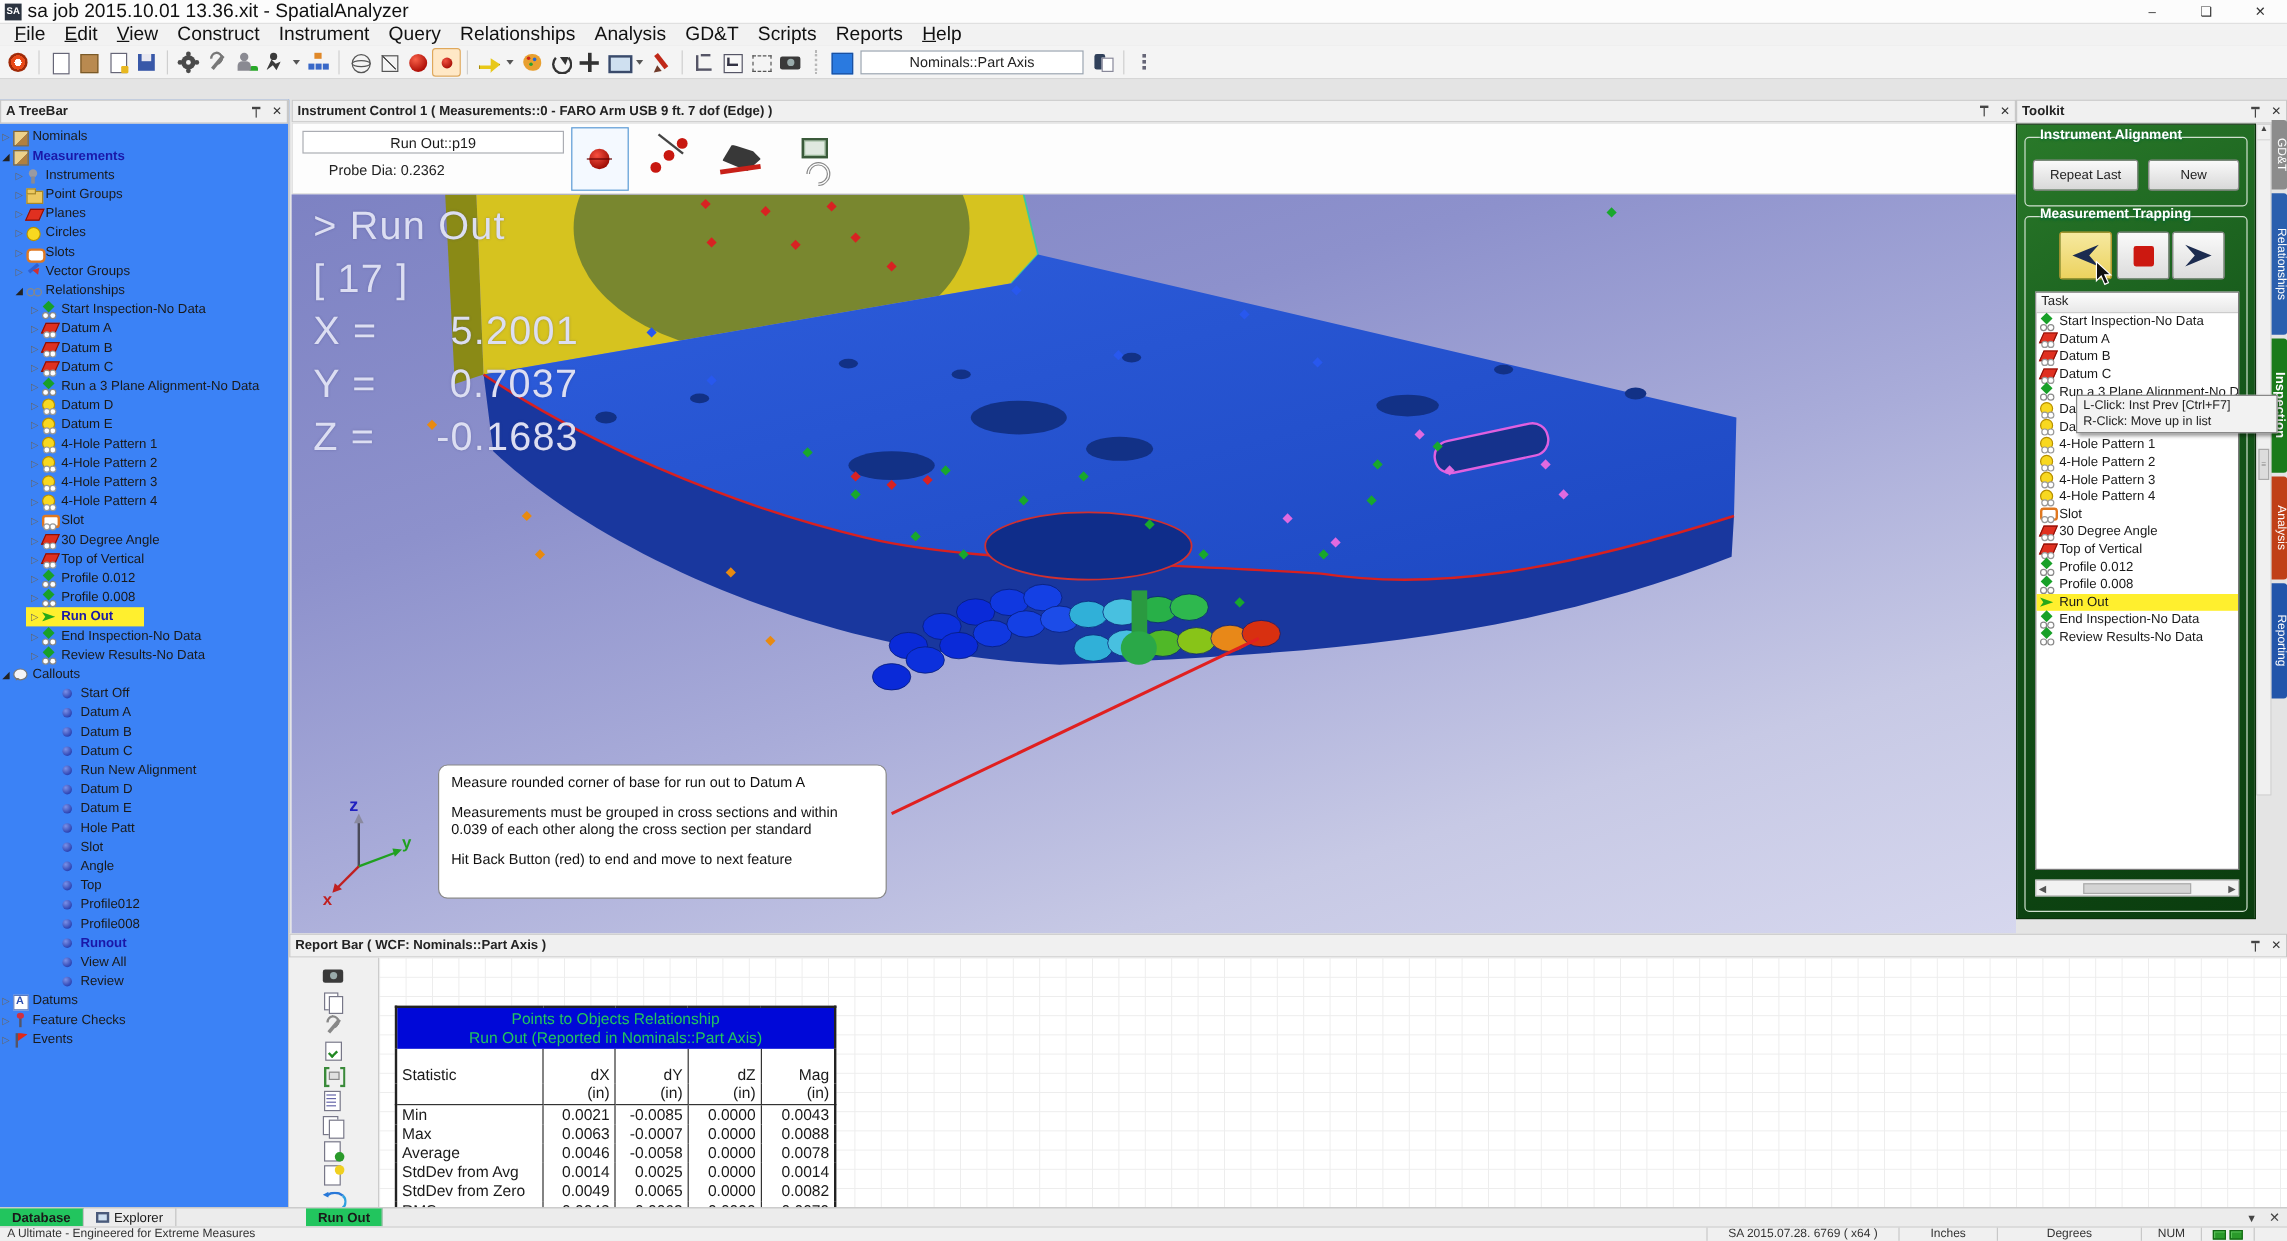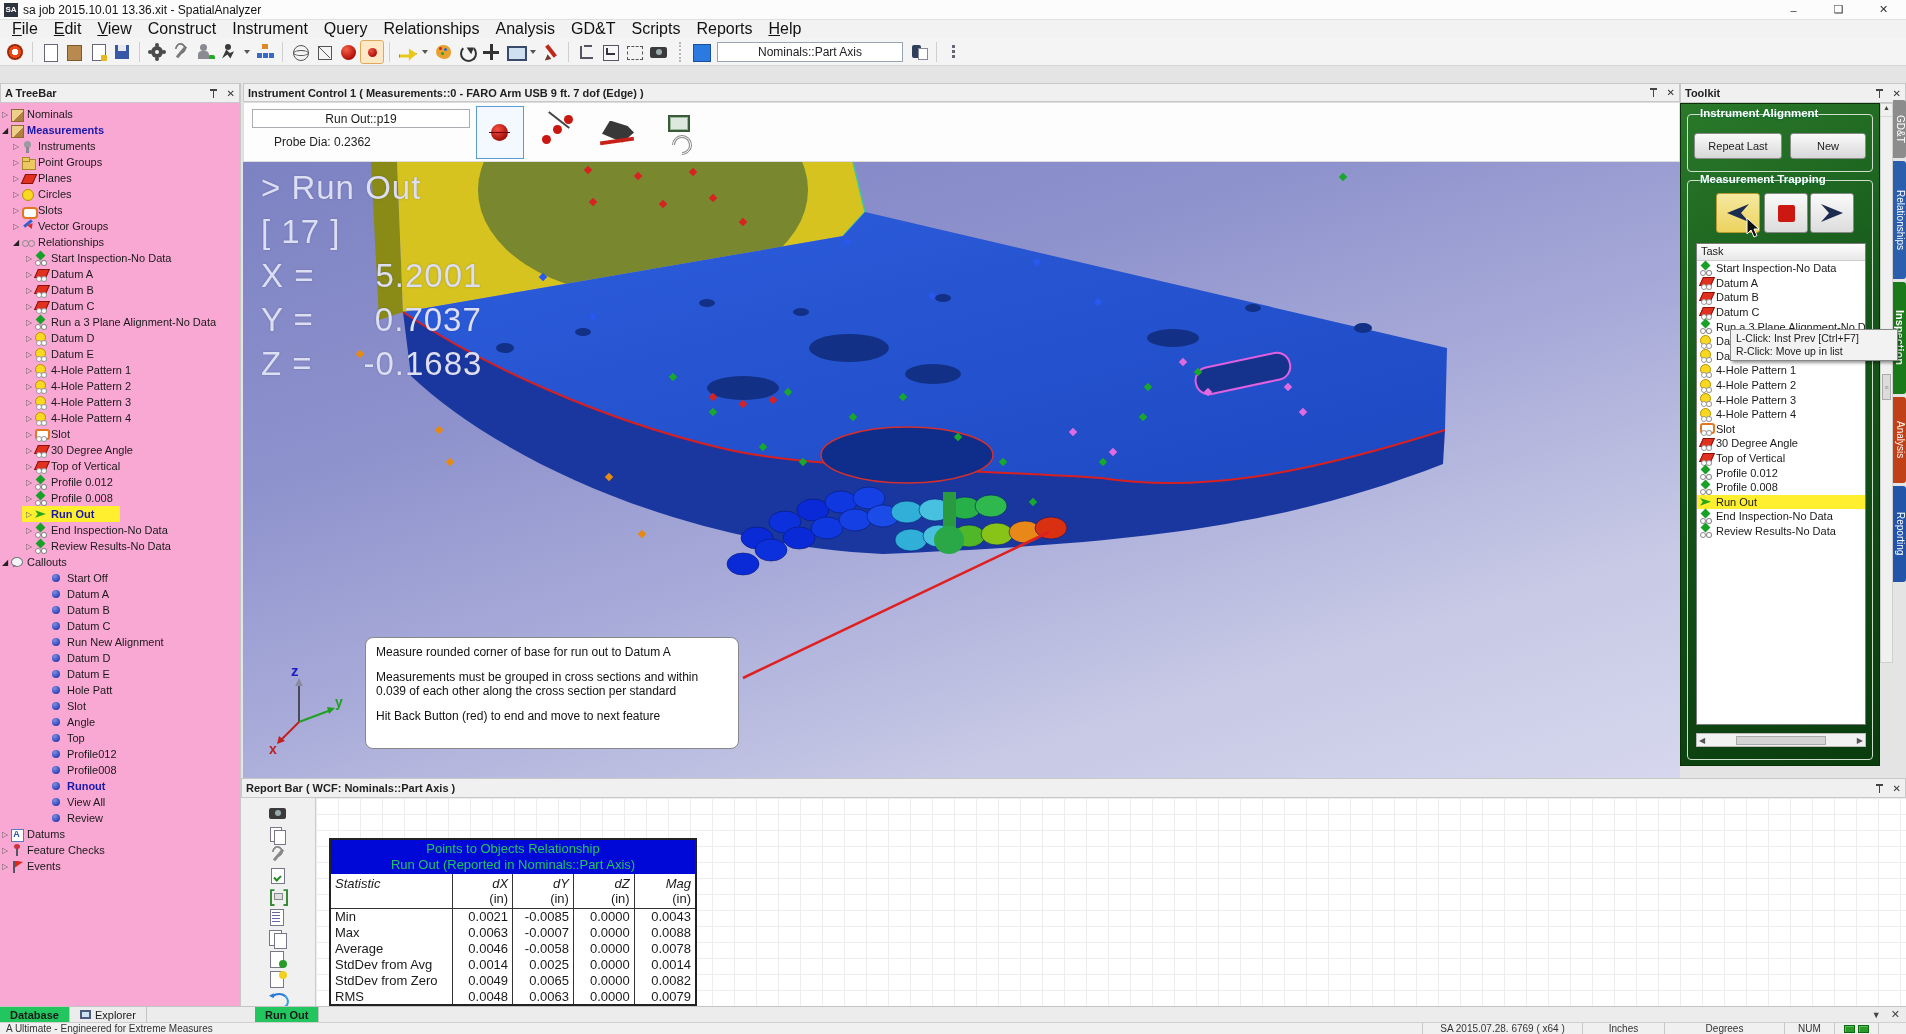--- a/index.html
+++ b/index.html
@@ -4,21 +4,21 @@
 <style>
   * { margin:0; padding:0; box-sizing:border-box; }
   html,body { width:1906px; height:1034px; overflow:hidden; background:#e4e4e4;
               font-family:"Liberation Sans", sans-serif; font-size:12px; color:#1a1a1a; }
 
   
   #titlebar { position:absolute; left:0; top:0; width:1906px; height:20px; background:#fcfcfc;
               border-bottom:1px solid #e0e0e0; display:flex; align-items:center; }
   #app-logo { width:14px; height:14px; margin:0 5px 0 4px; background:#2c3440; color:#fff;
               font-size:8px; font-weight:bold; display:flex; align-items:center; justify-content:center; }
-  #win-title { font-size:12px; color:#111; }
+  #win-title { font-size:16px; color:#111; }
   #win-controls { margin-left:auto; display:flex; height:100%; }
   .winbtn { width:45px; height:100%; display:flex; align-items:center; justify-content:center;
             color:#333; font-size:11px; }
 
   
   #menubar { position:absolute; left:0; top:20px; width:1906px; height:18px; background:#f2f2f2;
              display:flex; align-items:center; padding-left:4px; }
   .menu-item { padding:1px 8px; font-size:16px; color:#111; }
   .menu-item u { text-decoration:underline; }
 
@@ -97,21 +97,21 @@
   
   .phead { background:#f0f0f0; border:1px solid #c8c8c8; display:flex; align-items:center;
            font-weight:bold; font-size:11px; color:#222; padding:0 4px; }
   .phead .sp { flex:1; }
   .pin-ic { width:11px; height:11px; position:relative; margin-right:8px; }
   .pin-ic::before { content:""; position:absolute; left:2px; top:1px; width:7px; height:2px; background:#444; }
   .pin-ic::after { content:""; position:absolute; left:5px; top:3px; width:1px; height:7px; background:#444; }
   .close-ic { font-size:10px; color:#333; font-weight:normal; }
 
   
-  #treebar { position:absolute; left:0; top:83px; width:241px; height:923px; background:#f9a8d4;
+  #treebar { position:absolute; left:0; top:83px; width:241px; height:923px; background:#3b82f6;
              border-right:1px solid #c8c8c8; }
   #treebar-head { height:20px; }
   #tree { list-style:none; padding-top:3px; overflow:hidden; height:880px; }
   .titem { height:16px; display:flex; align-items:center; font-size:11px; white-space:nowrap; }
   .titem .exp { width:10px; font-size:8px; color:#666; text-align:center; flex:0 0 auto; }
   .titem .exp.e-c::before { content:"\25B7"; }
   .titem .exp.e-o::before { content:"\25E2"; color:#222; }
   .titem .tl { padding:0 3px; }
   .titem.bold-blue .tl { color:#1a18a8; font-weight:bold; }
   .titem.hl .tl, .titem.hl .ti { background:#ffef2e; }
@@ -281,21 +281,21 @@
   .r-refresh::after { left:1px; top:2px; width:16px; height:13px; border:2px solid #30a0e0; border-radius:50%;
      border-left-color:transparent; border-top-color:#2878d8; }
   #rb-grid { position:absolute; left:74px; top:0; width:1591px; height:208px; background:#fff;
      background-image:linear-gradient(#ededed 1px, transparent 1px), linear-gradient(90deg, #ededed 1px, transparent 1px);
      background-size:22px 16px; border-left:1px solid #ccc; }
   #report-table { position:absolute; left:13px; top:40px; width:368px; border-collapse:collapse;
      background:#fff; border:2px solid #222; font-size:13px; }
   #rt-title { background:#0008d8; color:#22c55e; text-align:center; font-size:13px; line-height:16px; padding:1px 0; }
   #report-table th, #report-table td { border-left:1px solid #333; padding:0 4px; font-weight:normal; }
   #report-table th:first-child, #report-table td:first-child { border-left:none; }
-  #report-table .cols th { text-align:right; padding-top:2px;font-style:italic; }
+  #report-table .cols th { text-align:right; padding-top:14px; }
   #report-table .cols th:first-child { text-align:left; }
   #report-table .units th { text-align:right; border-bottom:1px solid #333; padding-bottom:2px; }
   #report-table td { text-align:right; height:16px; }
   #report-table td:first-child { text-align:left; }
 
   
   #tabsrow { position:absolute; left:0; top:1006px; width:1906px; height:16px; background:#ececec;
      border-top:1px solid #c4c4c4; display:flex; align-items:stretch; font-size:11px; }
   .btab { padding:0 10px; display:flex; align-items:center; gap:4px; border-right:1px solid #c4c4c4; }
   .btab.active { background:#22c55e; font-weight:bold; }

